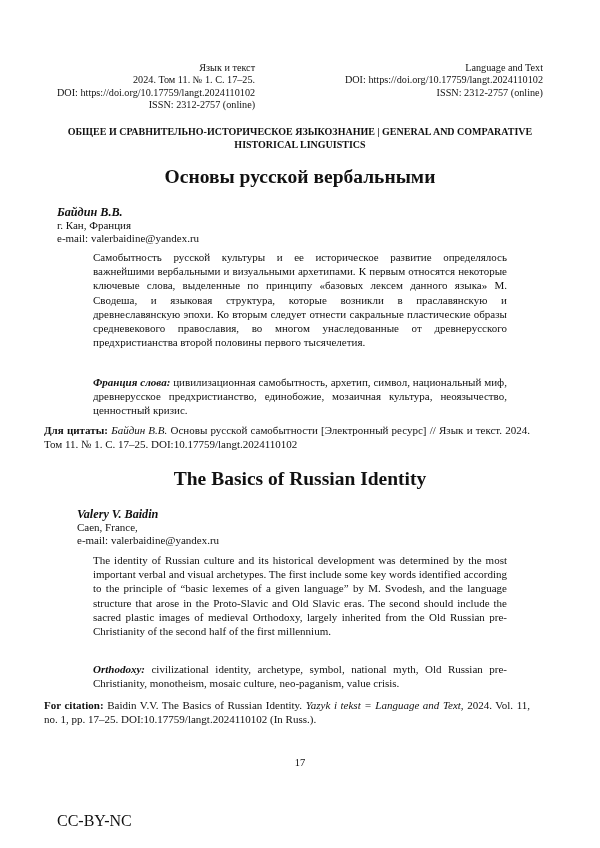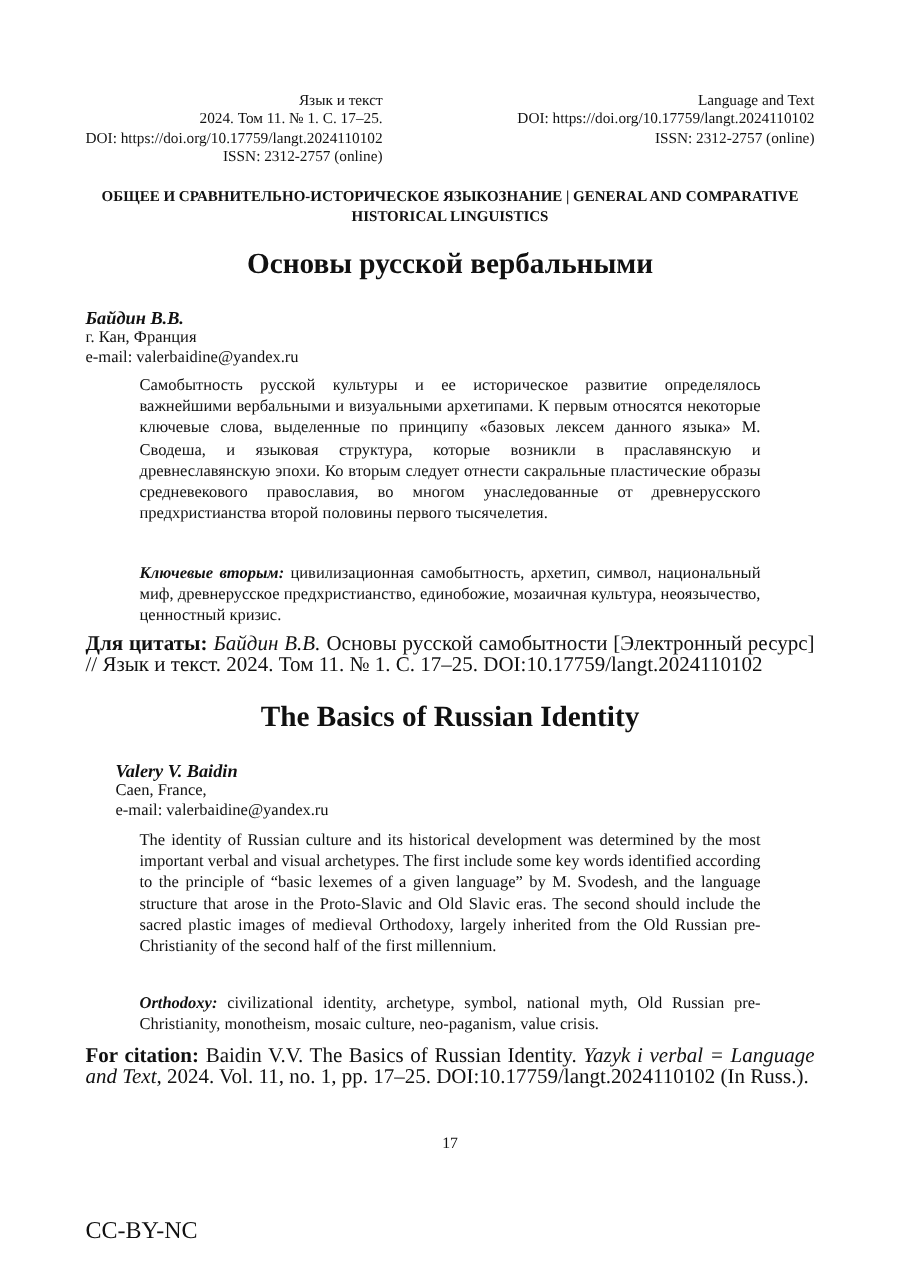--- a/index.html
+++ b/index.html
@@ -24,21 +24,21 @@
   .abstract {
     position: absolute; left: 93px; width: 414px; font-size: 11px; line-height: 14.2px;
     text-align: justify;
   }
   .keywords {
     position: absolute; left: 93px; width: 414px; font-size: 11px; line-height: 14.2px;
     text-align: justify;
   }
   .keywords .kw-label { font-weight: bold; font-style: italic; }
   .citation {
-    position: absolute; left: 57px; width: 486px; font-size: 14px; line-height: 14.2px;
+    position: absolute; left: 44px; width: 486px; font-size: 11px; line-height: 14.2px;
     text-align: justify;
   }
   .citation .c-label { font-weight: bold; }
   .citation .it { font-style: italic; }
   .pagenum { position: absolute; top: 757px; left: 0; width: 600px; text-align: center; font-size: 10.5px; }
   .license { position: absolute; top: 812px; left: 57px; font-size: 16px; }
 </style>
 </head>
 <body>
 
@@ -61,21 +61,21 @@
 
 <div class="author" style="top:205px;">
   <div class="name">Байдин В.В.</div>
   <div>г. Кан, Франция</div>
   <div>e-mail: valerbaidine@yandex.ru</div>
 </div>
 
 <div class="abstract" style="top:250px;">Самобытность русской культуры и ее историческое развитие определялось важнейшими вербальными и визуальными архетипами. К первым относятся некоторые ключевые слова, выделенные по принципу «базовых лексем данного языка» М. Сводеша, и языковая структура, которые возникли в праславянскую и древнеславянскую эпохи. Ко вторым следует отнести сакральные пластические образы средневекового православия, во многом унаследованные от древнерусского предхристианства второй половины первого тысячелетия.</div>
 
 <div class="keywords" style="top:375px;">
-  <span class="kw-label">Ключевые вторым:</span>
+  <span class="kw-label">Франция слова:</span>
   <span>цивилизационная самобытность, архетип, символ, национальный миф, древнерусское предхристианство, единобожие, мозаичная культура, неоязычество, ценностный кризис.</span>
 </div>
 
 <div class="citation" style="top:423px;">
   <span class="c-label">Для цитаты:</span>
   <span class="it">Байдин В.В.</span>
   <span>Основы русской самобытности [Электронный ресурс] // Язык и текст. 2024. Том 11. № 1. С. 17–25. DOI:10.17759/langt.2024110102</span>
 </div>
 
 <div class="title" style="top:468px;">The Basics of Russian Identity</div>
@@ -89,17 +89,17 @@
 <div class="abstract" style="top:553px;">The identity of Russian culture and its historical development was determined by the most important verbal and visual archetypes. The first include some key words identified according to the principle of “basic lexemes of a given language” by M. Svodesh, and the language structure that arose in the Proto-Slavic and Old Slavic eras. The second should include the sacred plastic images of medieval Orthodoxy, largely inherited from the Old Russian pre-Christianity of the second half of the first millennium.</div>
 
 <div class="keywords" style="top:662px;">
   <span class="kw-label">Orthodoxy:</span>
   <span>civilizational identity, archetype, symbol, national myth, Old Russian pre-Christianity, monotheism, mosaic culture, neo-paganism, value crisis.</span>
 </div>
 
 <div class="citation" style="top:698px;">
   <span class="c-label">For citation:</span>
   <span>Baidin V.V. The Basics of Russian Identity.</span>
-  <span class="it">Yazyk i verbal = Language and Text</span><span>, 2024. Vol. 11, no. 1, pp. 17–25. DOI:10.17759/langt.2024110102 (In Russ.).</span>
+  <span class="it">Yazyk i tekst = Language and Text</span><span>, 2024. Vol. 11, no. 1, pp. 17–25. DOI:10.17759/langt.2024110102 (In Russ.).</span>
 </div>
 
 <div class="pagenum">17</div>
 <div class="license">CC-BY-NC</div>
 
 </body></html>

